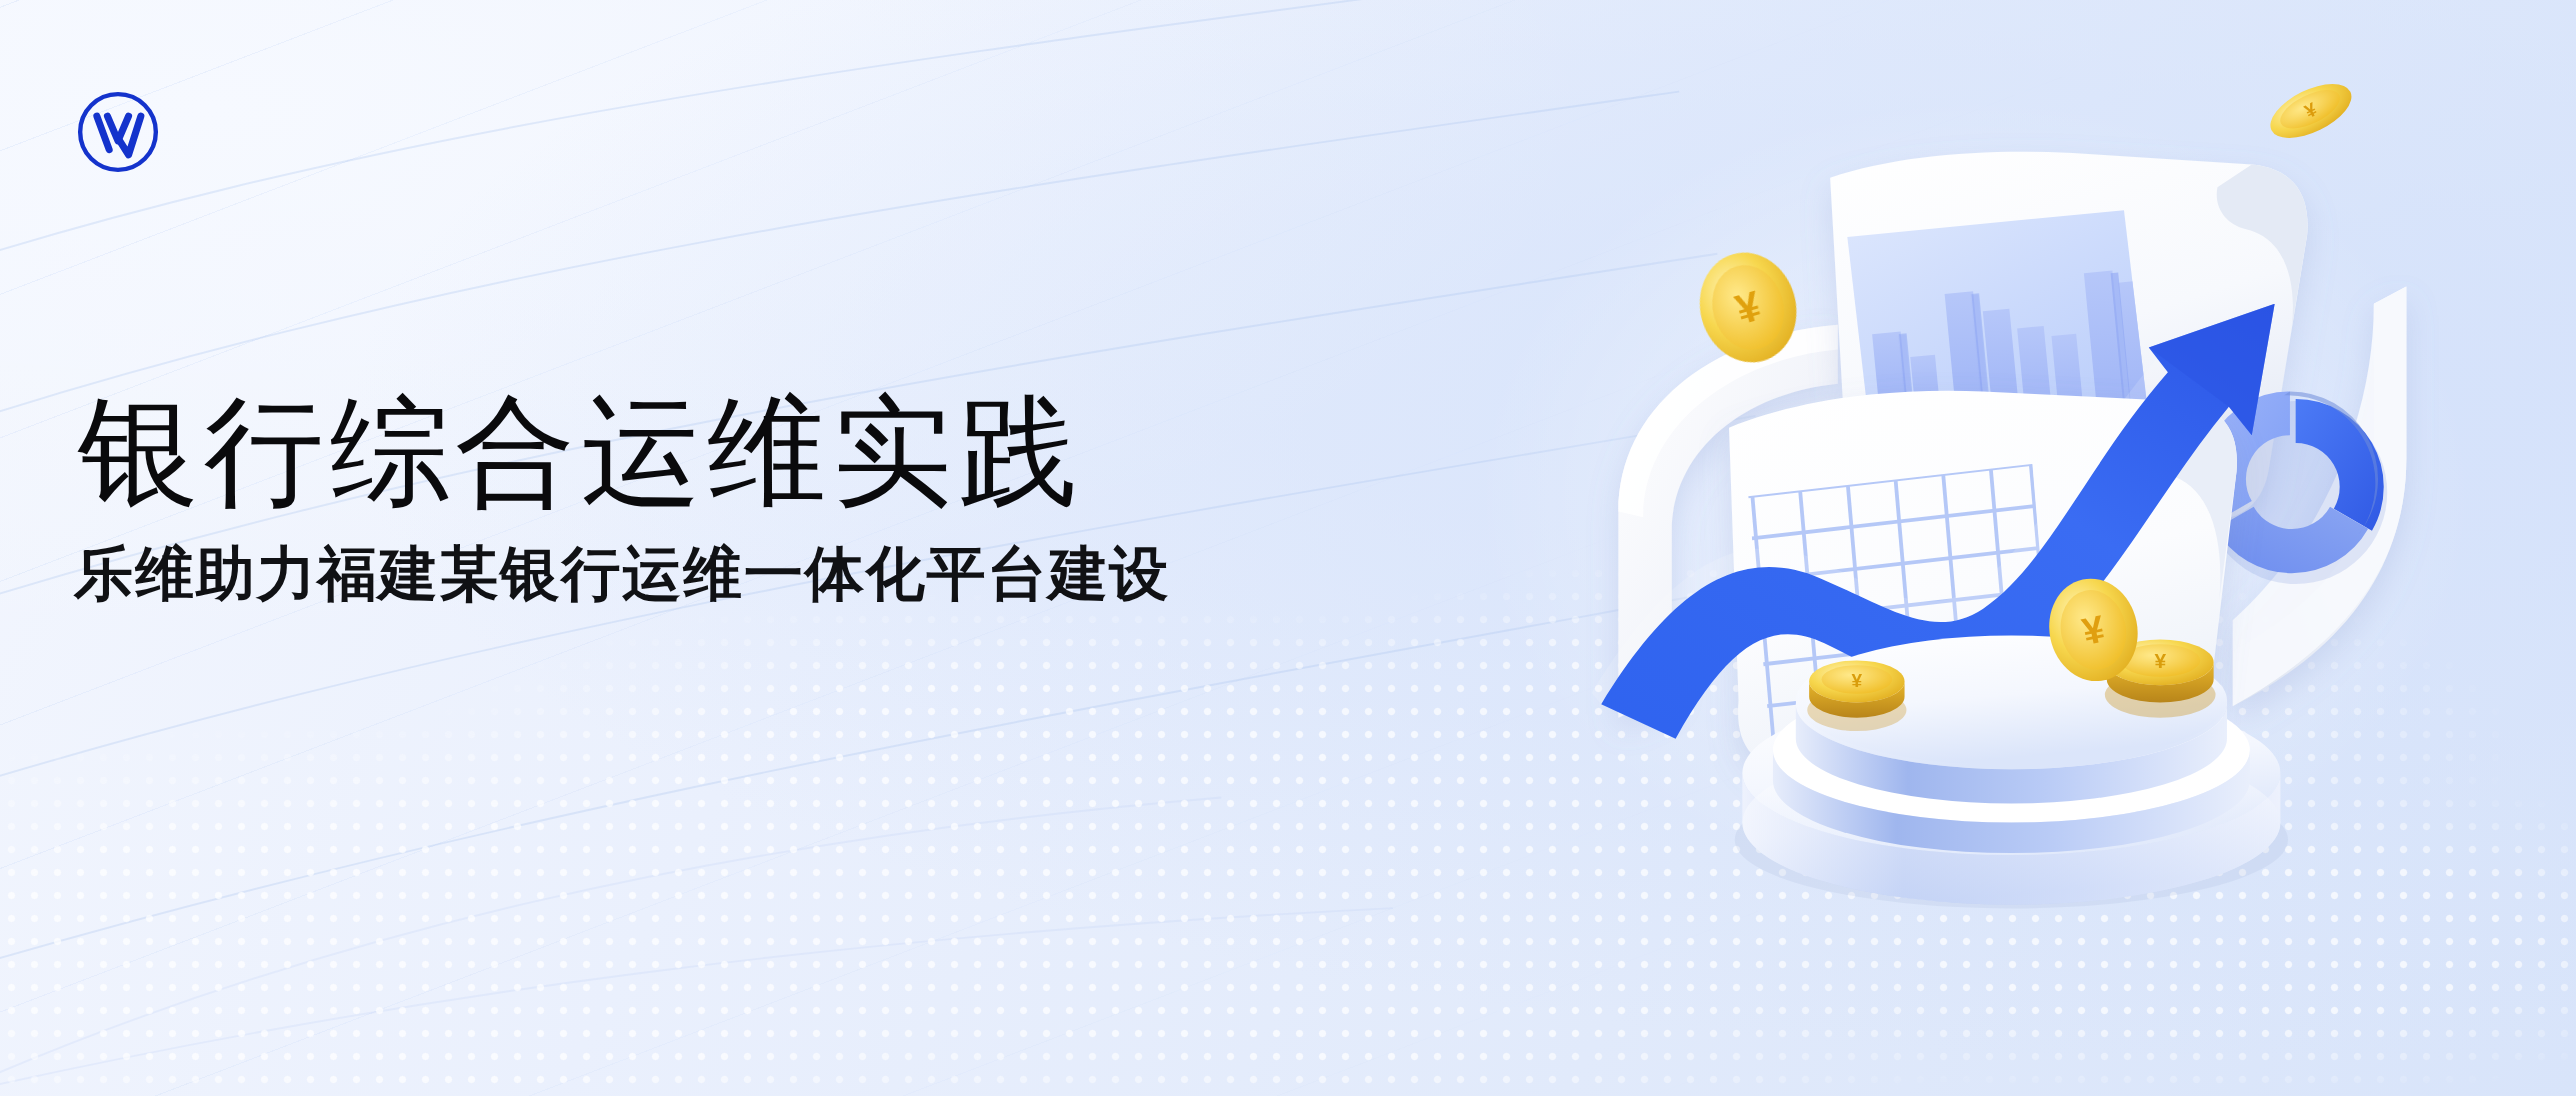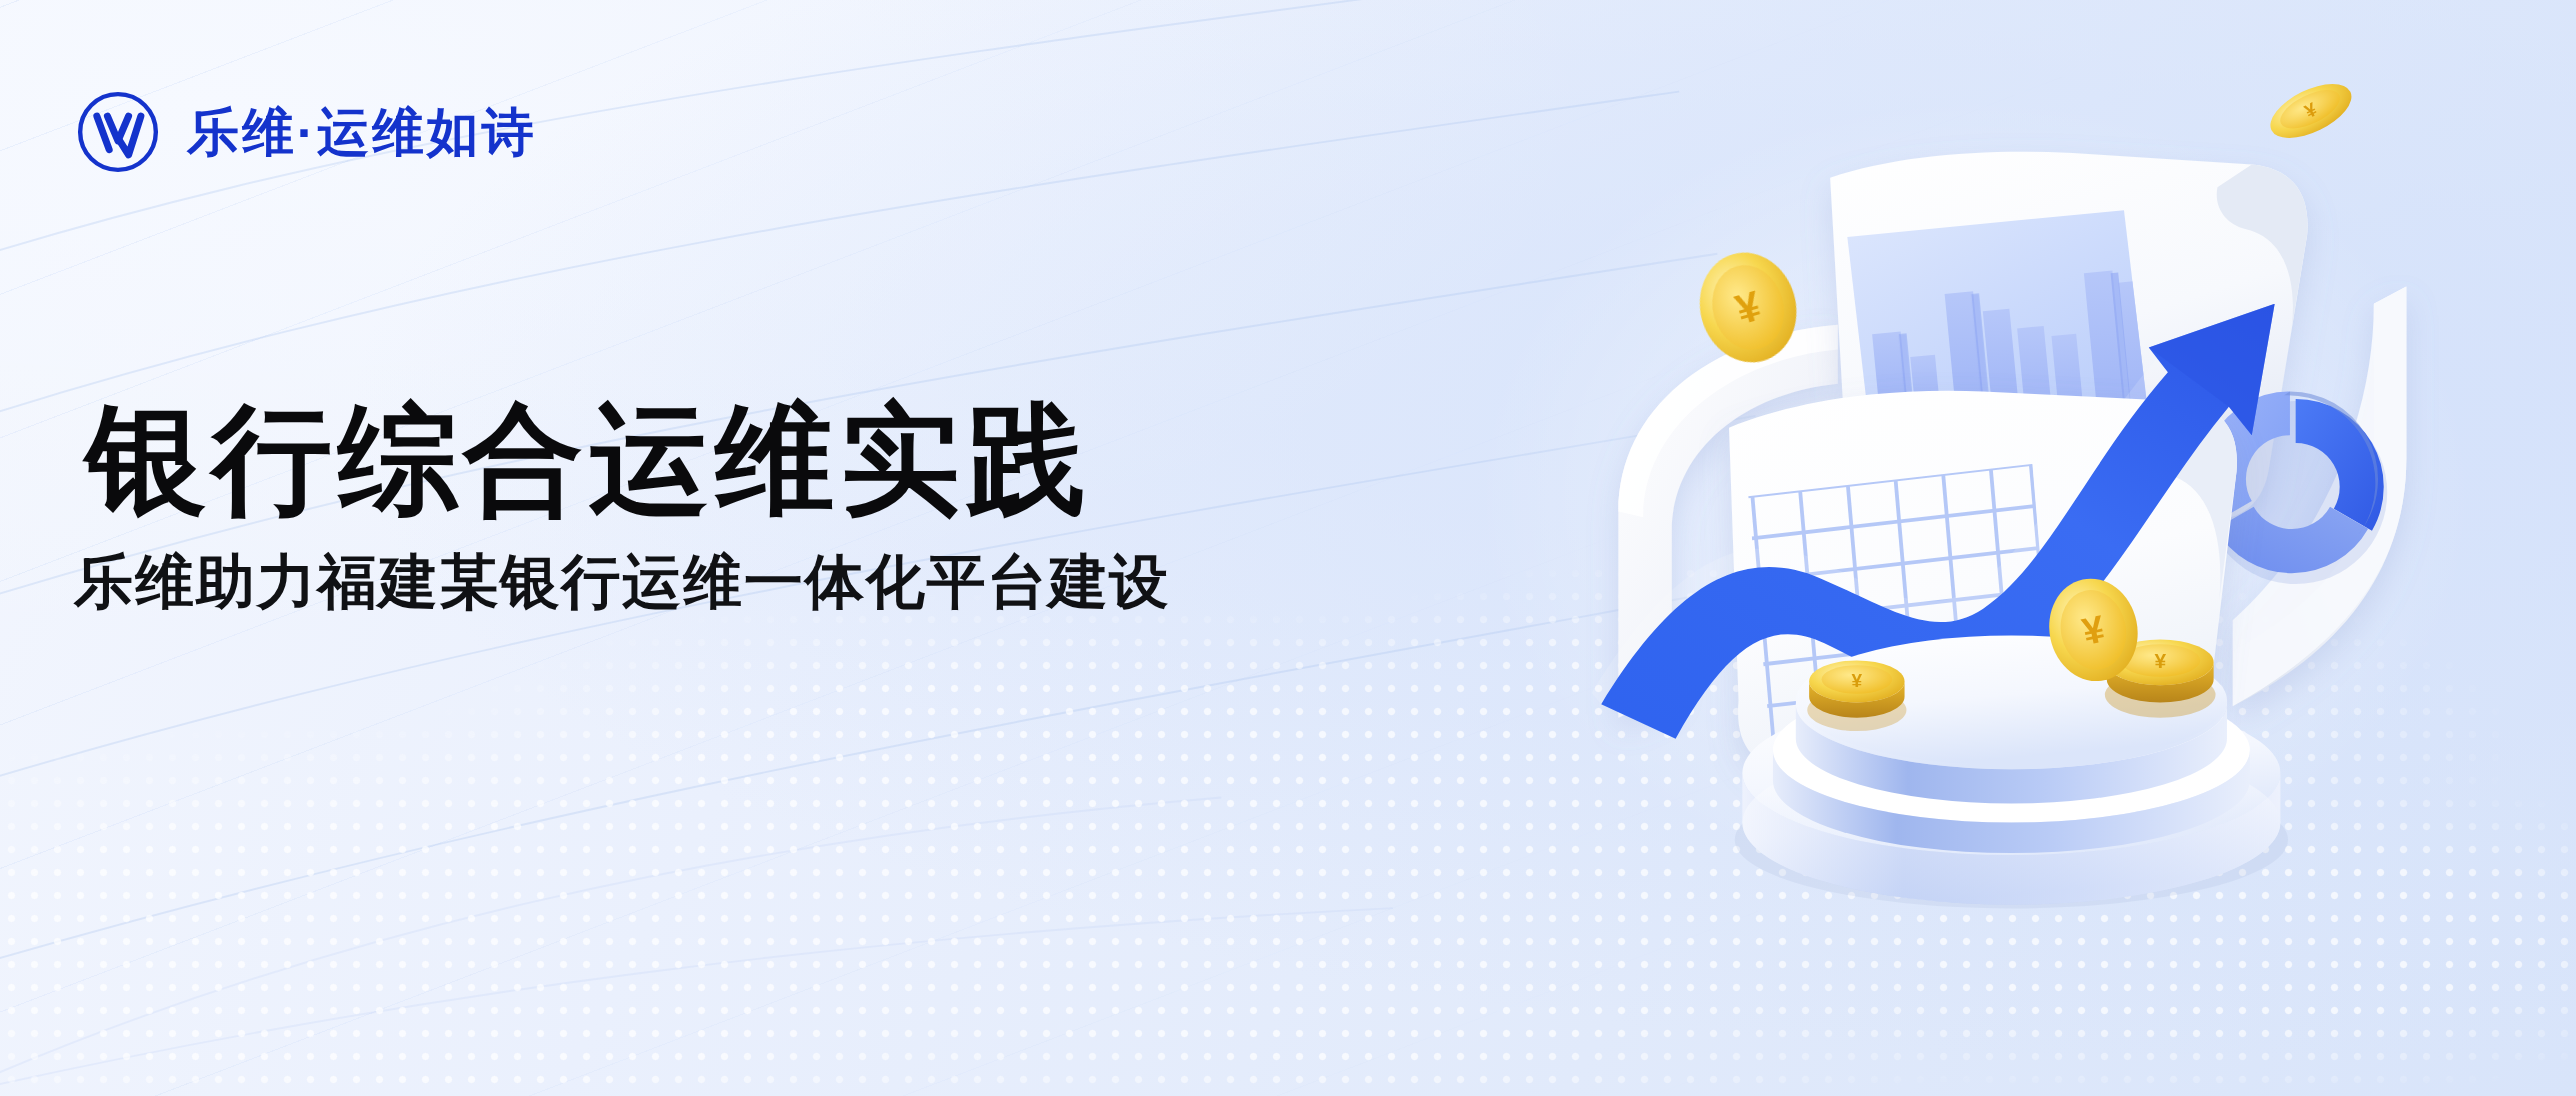--- a/index.html
+++ b/index.html
@@ -63,22 +63,22 @@
   .logo{position:absolute;left:74px;top:88px;display:flex;align-items:center;gap:25px;}
   .logo-mark{width:88px;height:88px;flex:0 0 auto;}
   .logo-text{
     font-size:52px;font-weight:700;letter-spacing:2.9px;
     white-space:nowrap;line-height:1;
   }
 
   
   .headline{position:absolute;left:74px;top:380px;}
   .title{
-    font-size:120px;font-weight:700;color:#0a0a0c;
-    letter-spacing:5.7px;line-height:1.12;white-space:nowrap;margin:12px;
+    font-size:120px;font-weight:400;color:#0a0a0c;
+    letter-spacing:5.7px;line-height:1.12;white-space:nowrap;margin:4px;
   }
   .subtitle{
     margin:21px 0 0 0;
     font-size:59px;font-weight:700;color:#101114;
     letter-spacing:1.9px;line-height:1.2;white-space:nowrap;
   }
 
   
   .art{position:absolute;left:1584px;top:48px;width:954px;height:973px;}
   .art svg{width:100%;height:100%;display:block;overflow:visible;}
@@ -113,21 +113,20 @@
     <span class="logo-mark">
       <svg viewBox="0 0 100 100" aria-hidden="true">
         <circle cx="50" cy="50" r="43" fill="none" stroke="#1433cc" stroke-width="5"></circle>
         <g fill="none" stroke="#1433cc" stroke-width="8" stroke-linecap="round" stroke-linejoin="round">
           <path d="M26 32 L40 70"></path>
           <path d="M38 32 L50 60 L62 32"></path>
           <path d="M52 60 L62 76 L76 32"></path>
         </g>
       </svg>
     </span>
-    <span class="logo-text" style="color:#1433cc">乐维·运维如诗</span>
   </div>
 
   <div class="headline">
     <h1 class="title">银行综合运维实践</h1>
     <p class="subtitle">乐维助力福建某银行运维一体化平台建设</p>
   </div>
 
   <div class="art">
     <svg viewBox="0 0 1000 1020" aria-hidden="true">
       <defs>

